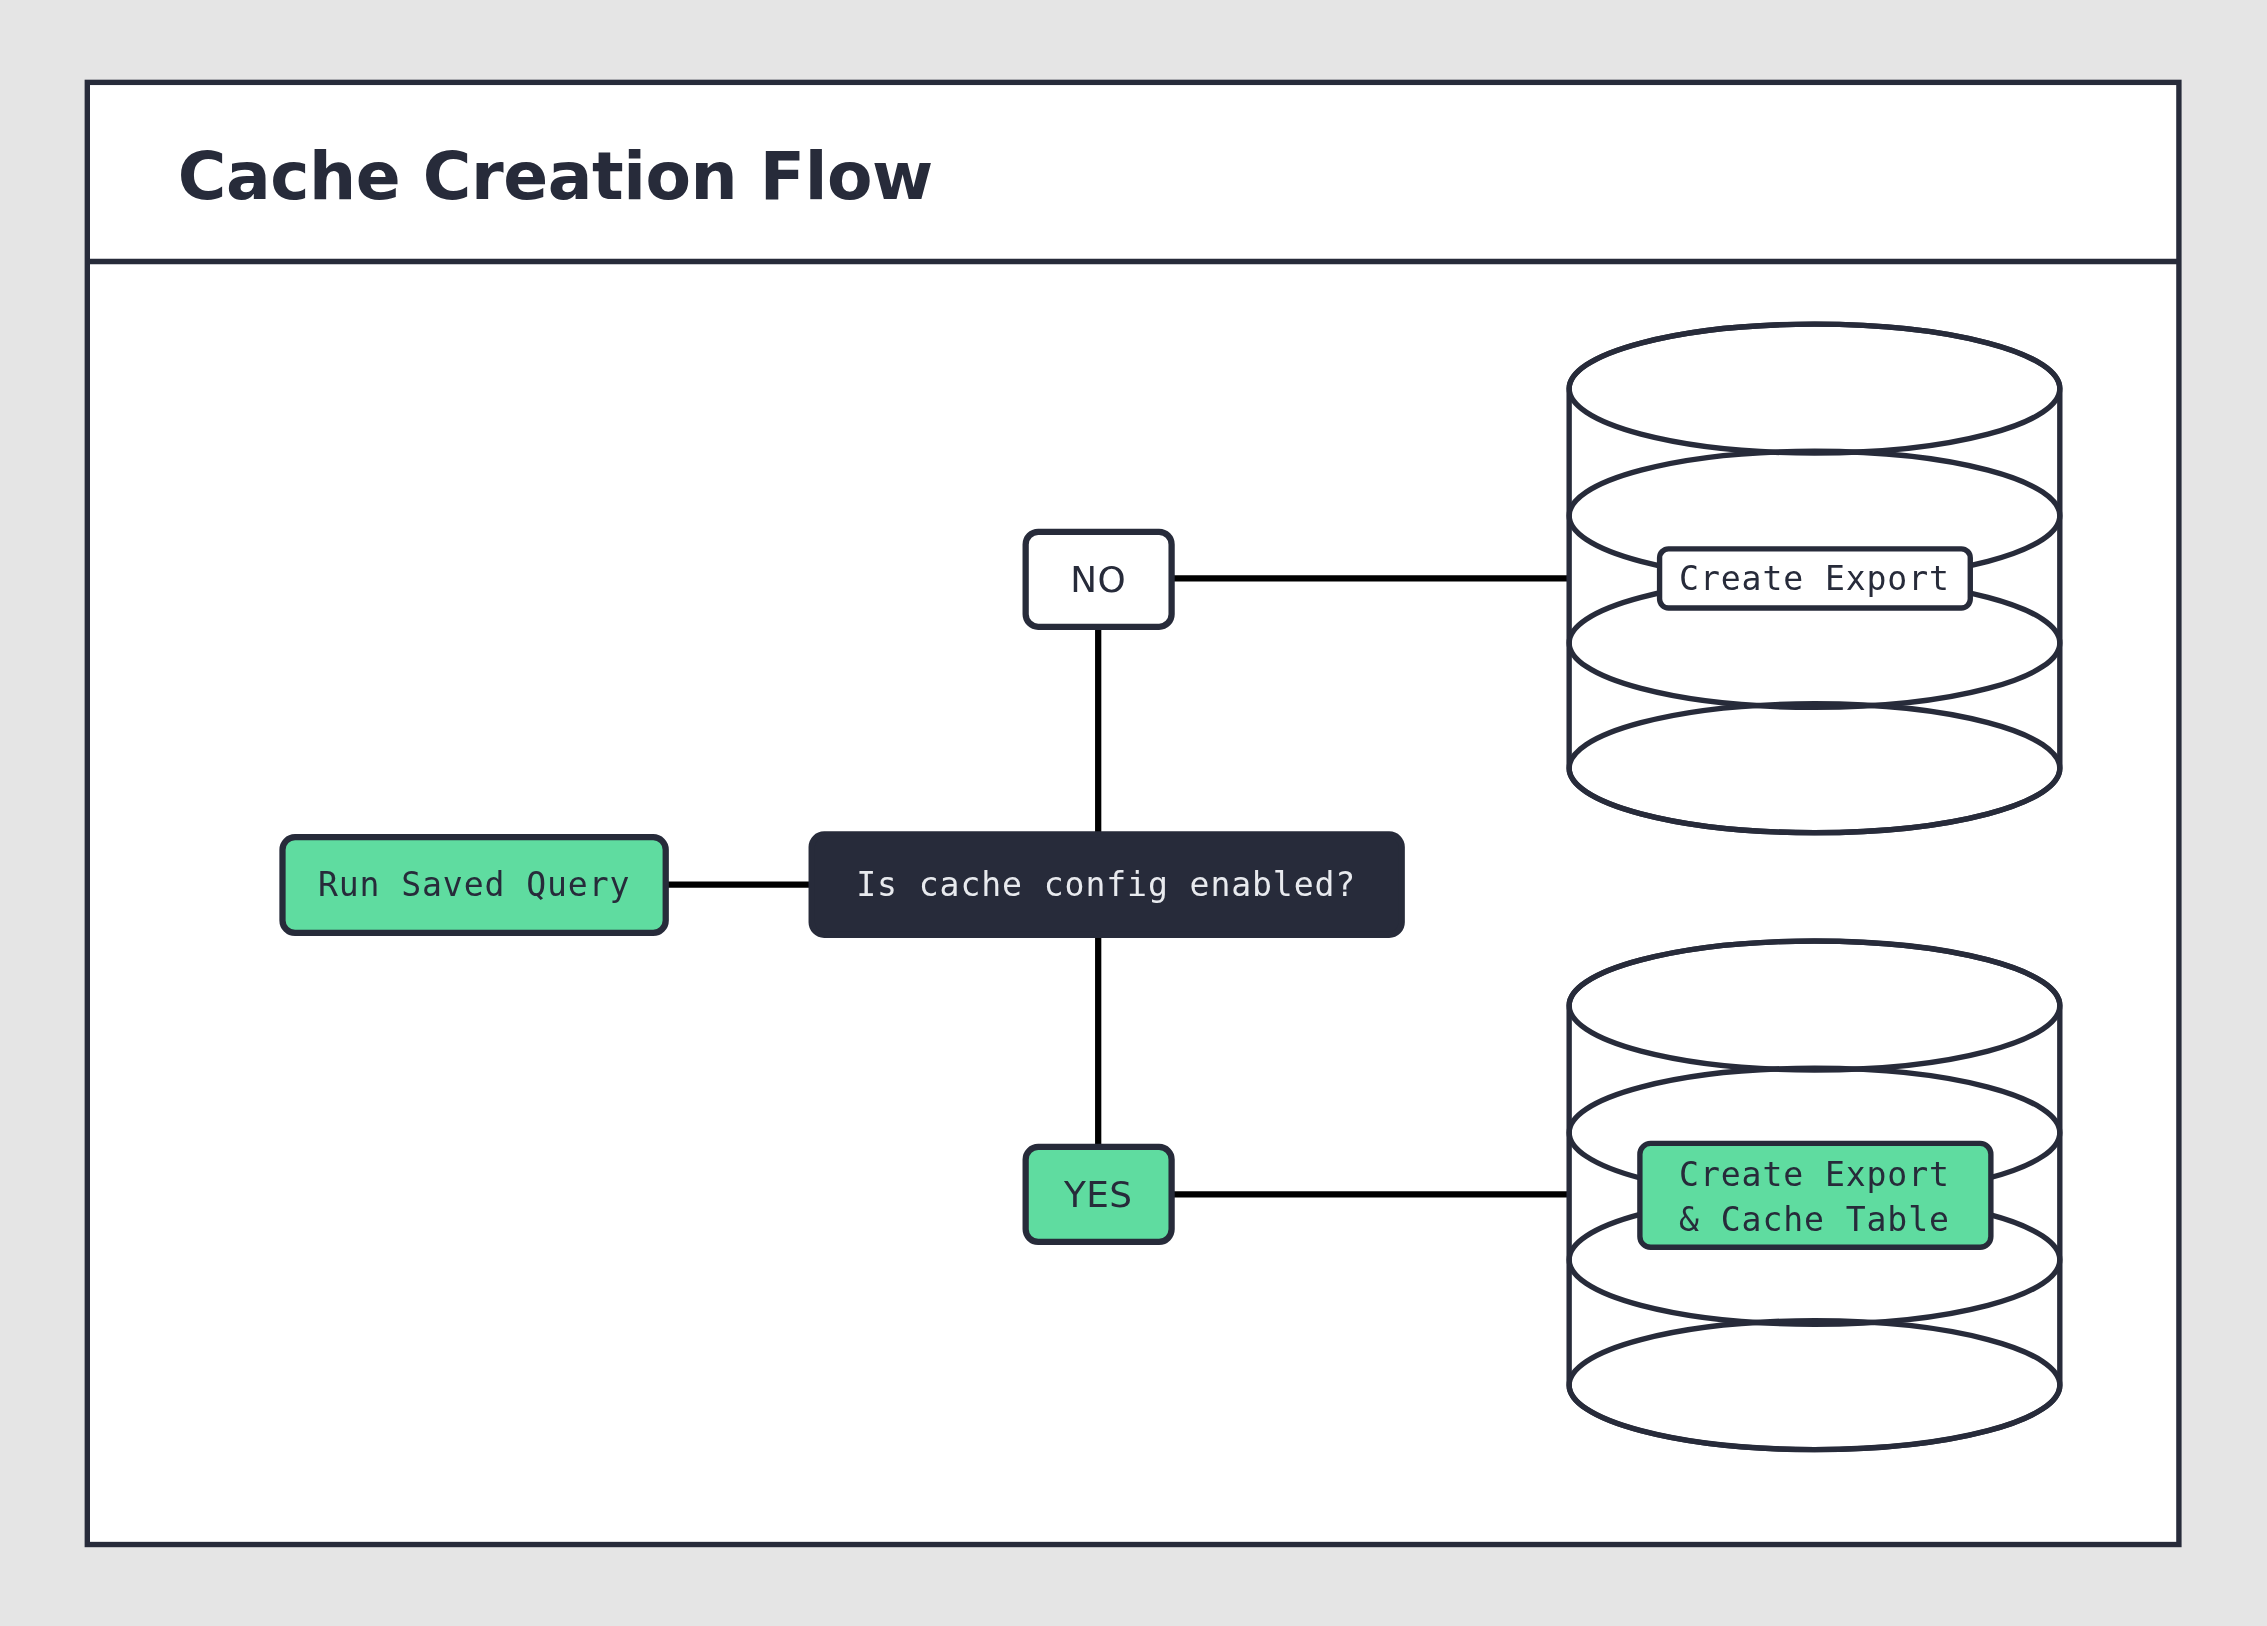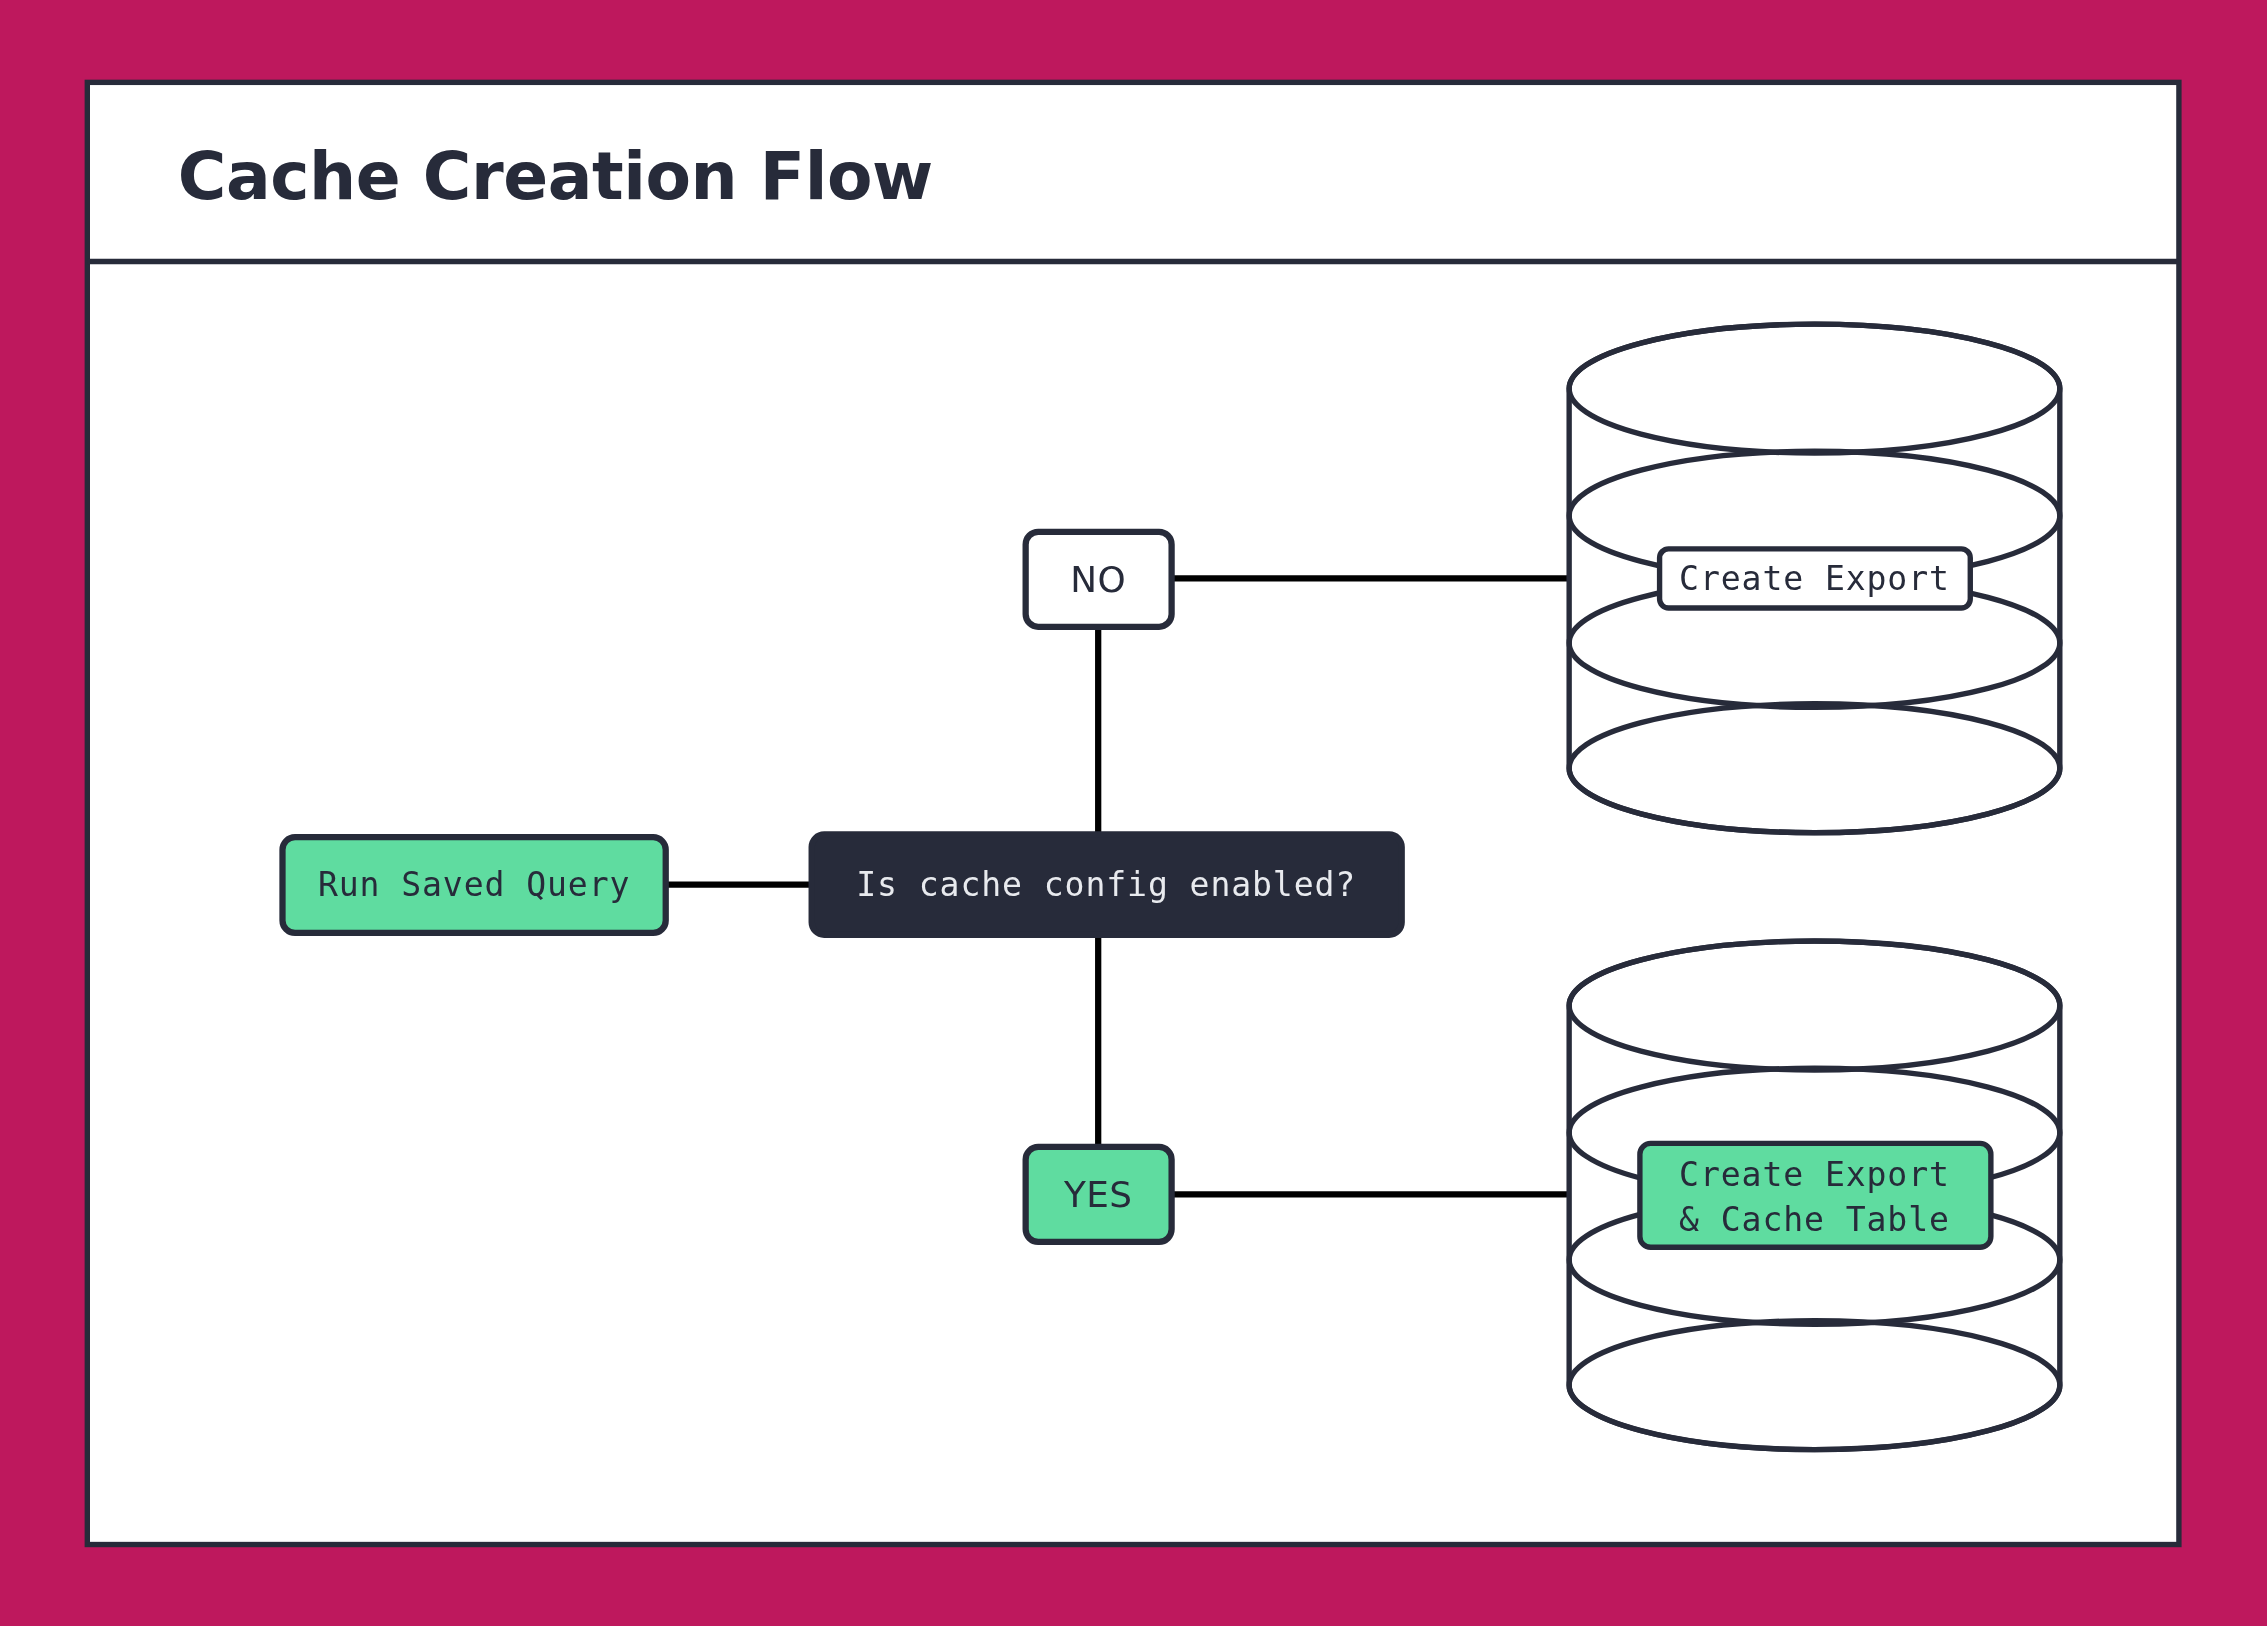--- a/index.html
+++ b/index.html
@@ -10,21 +10,21 @@
   body {
     width: 2268px;
     height: 1626px;
     font-family: "Liberation Sans", sans-serif;
     overflow: hidden;
   }
   #stage {
     position: relative;
     width: 2268px;
     height: 1626px;
-    background: #be185d;
+    background: #e5e5e5;
     text-decoration: underline;
   }
   #diagram-svg {
     position: absolute;
     top: 0;
     left: 0;
     width: 2268px;
     height: 1626px;
     display: block;
   }

